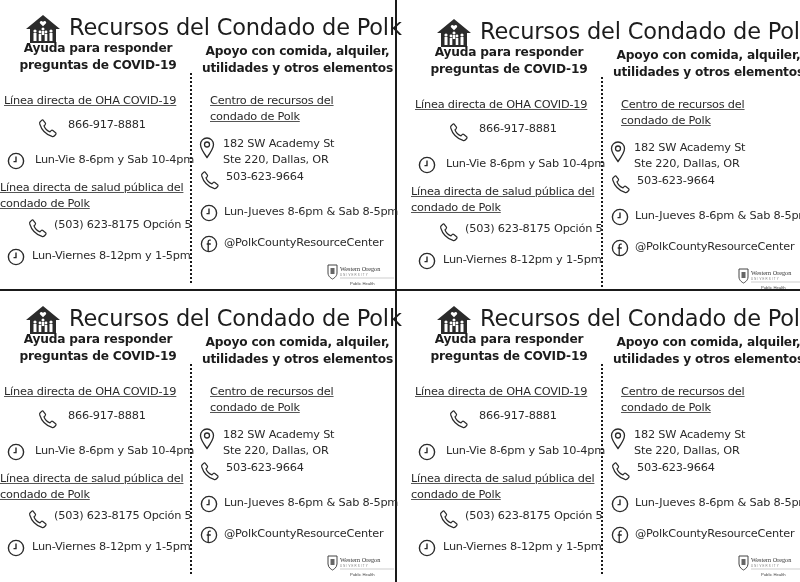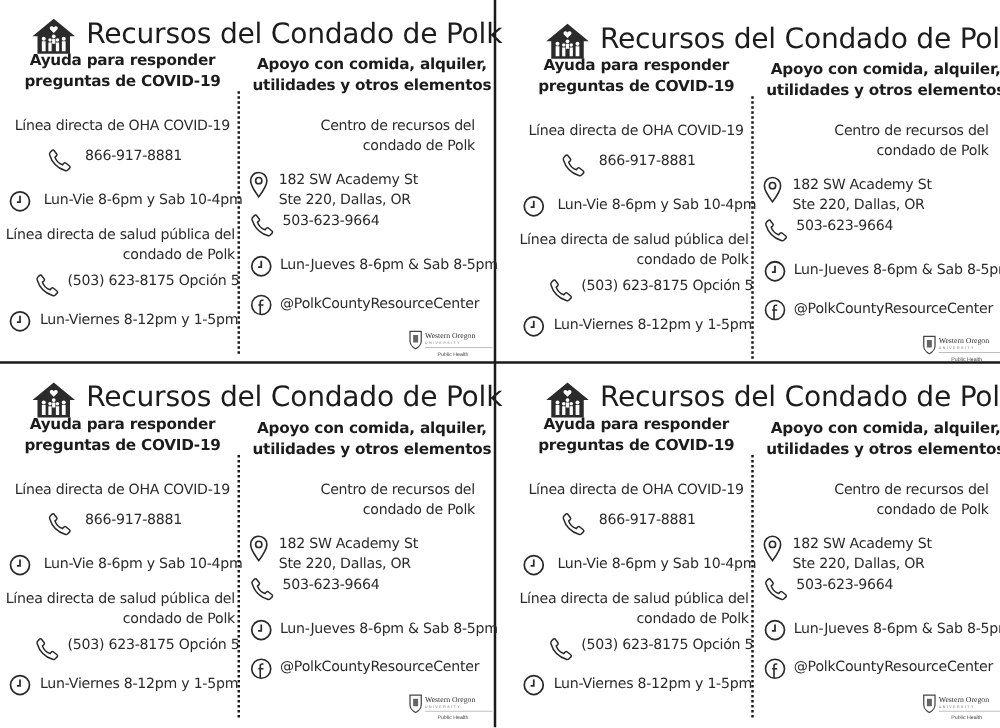--- a/index.html
+++ b/index.html
@@ -18,21 +18,21 @@
   .title-row { position: absolute; left: 25px; top: 14px; display: flex; }
   .house { width: 36px; height: 30px; display: block; }
   .title { font-size: 22.5px; color: #1c1c1c; margin-left: 8px; font-weight: normal; letter-spacing: -0.2px; white-space: nowrap; }
 
   .col-head { position: absolute; font-weight: bold; font-size: 12.2px; text-align: center; line-height: 17px; color: #1c1c1c; letter-spacing: -0.2px; }
   .col-head.left { left: 8px; width: 180px; top: 40px; }
   .col-head.right { left: 200px; width: 195px; top: 43px; }
 
   .dots { position: absolute; left: 190px; top: 73px; height: 210px; width: 0; border-left: 2.5px dotted #1a1a1a; }
 
-  .link { position: absolute; font-size: 11.3px; text-decoration-color: #555; text-align: right; line-height: 16px; color: #2a2a2a; letter-spacing: -0.2px; }
+  .link { position: absolute; font-size: 11.3px; text-decoration: underline; text-decoration-color: #555; text-align: left; line-height: 16px; color: #2a2a2a; letter-spacing: -0.2px; }
 
   .row { position: absolute; display: flex; align-items: flex-start; font-size: 11.3px; color: #2a2a2a; white-space: nowrap; letter-spacing: -0.2px; }
   .row .txt { line-height: 16px; }
   .ico { display: inline-block; flex: 0 0 auto; }
 
   .logo { position: absolute; left: 326px; top: 262px; width: 70px; height: 26px; }
 </style>
 </head>
 <body>
 

